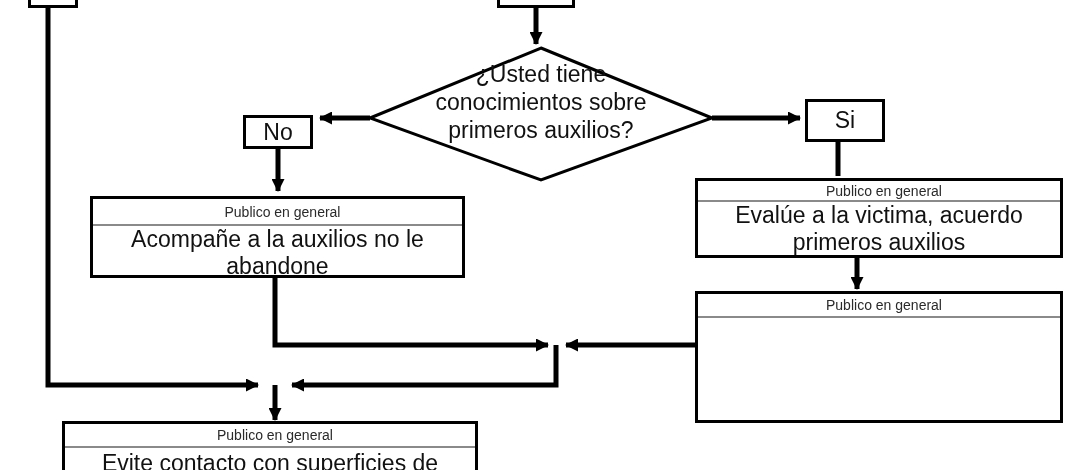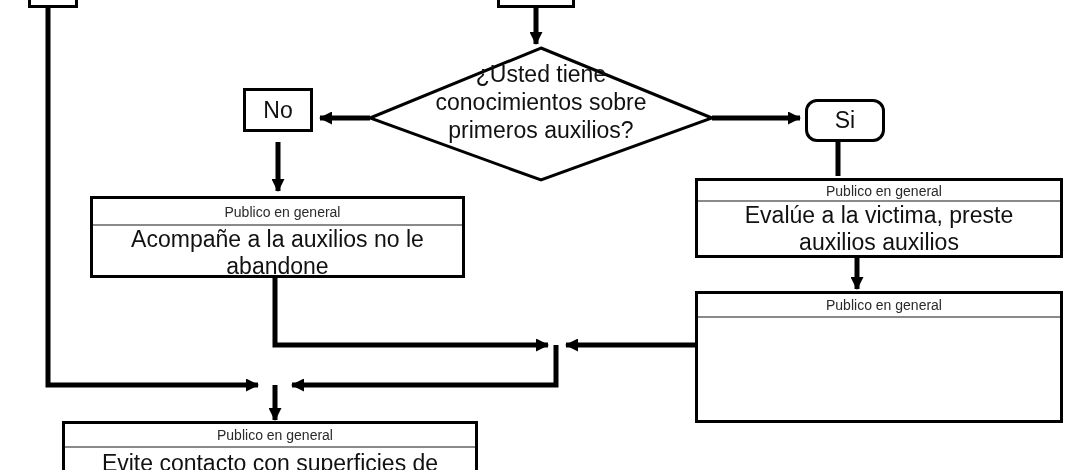--- a/index.html
+++ b/index.html
@@ -128,36 +128,36 @@
     <path d="M275,385 L275,420" fill="none" stroke="#000" stroke-width="5" marker-end="url(#ahbig)"></path>
   </svg>
 
   <div class="stub" style="left:28px; top:-22px; width:50px; height:30px;"></div>
   <div class="stub" style="left:497px; top:-24px; width:78px; height:32px;"></div>
 
   <div class="diamond-label" style="left:391px; top:60px; width:300px;">¿Usted tiene
 conocimientos sobre
 primeros auxilios?</div>
 
-  <div class="decbox" style="left:243px; top:88px; width:70px; height:44px;">
+  <div class="decbox" style="left:243px; top:115px; width:70px; height:34px;">
     <span>No</span>
   </div>
 
-  <div class="decbox" style="left:805px; top:99px; width:80px; height:43px;border-radius:12px;">
+  <div class="decbox" style="left:805px; top:99px; width:80px; height:43px;">
     <span>Si</span>
   </div>
 
   <div class="procbox" style="left:90px; top:196px; width:375px; height:82px;">
     <div class="band" style="height:27px;">Publico en general</div>
     <div class="body">Acompañe a la auxilios no le abandone</div>
   </div>
 
   <div class="procbox" style="left:695px; top:178px; width:368px; height:80px;">
     <div class="band" style="height:21px;">Publico en general</div>
-    <div class="body">Evalúe a la victima, preste auxilios auxilios</div>
+    <div class="body">Evalúe a la victima, acuerdo primeros auxilios</div>
   </div>
 
   <div class="procbox" style="left:695px; top:291px; width:368px; height:132px;">
     <div class="band" style="height:24px;">Publico en general</div>
   </div>
 
   <div class="procbox" style="left:62px; top:421px; width:416px; height:70px;">
     <div class="band" style="height:24px;">Publico en general</div>
     <div class="body" style="align-items:flex-start; padding-top:2px;">Evite contacto con superficies de</div>
   </div>

